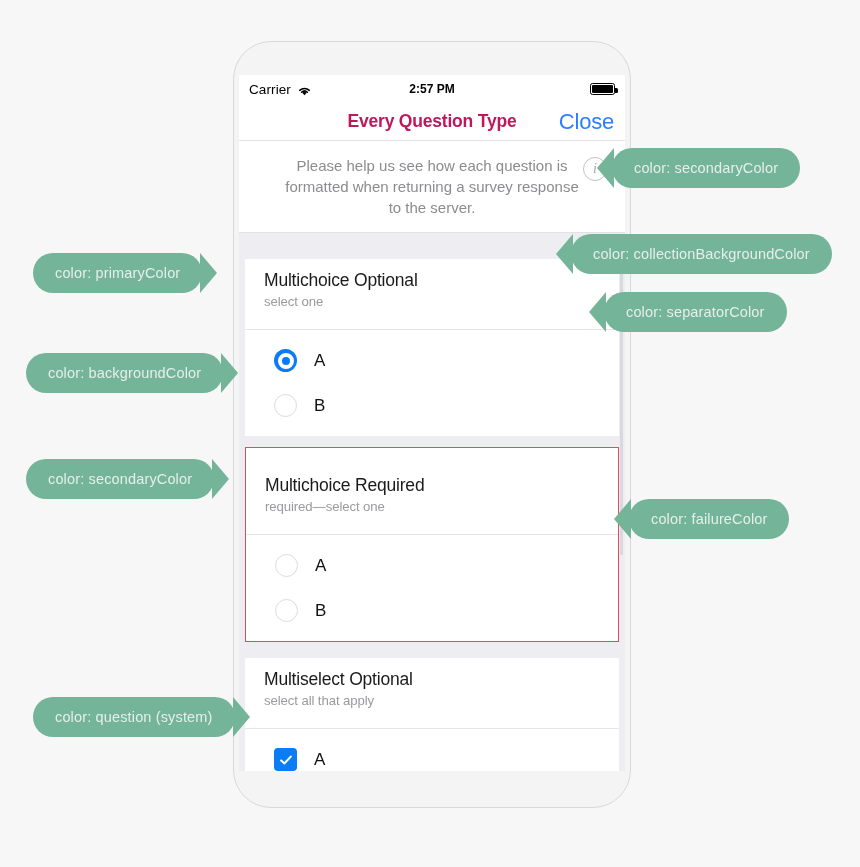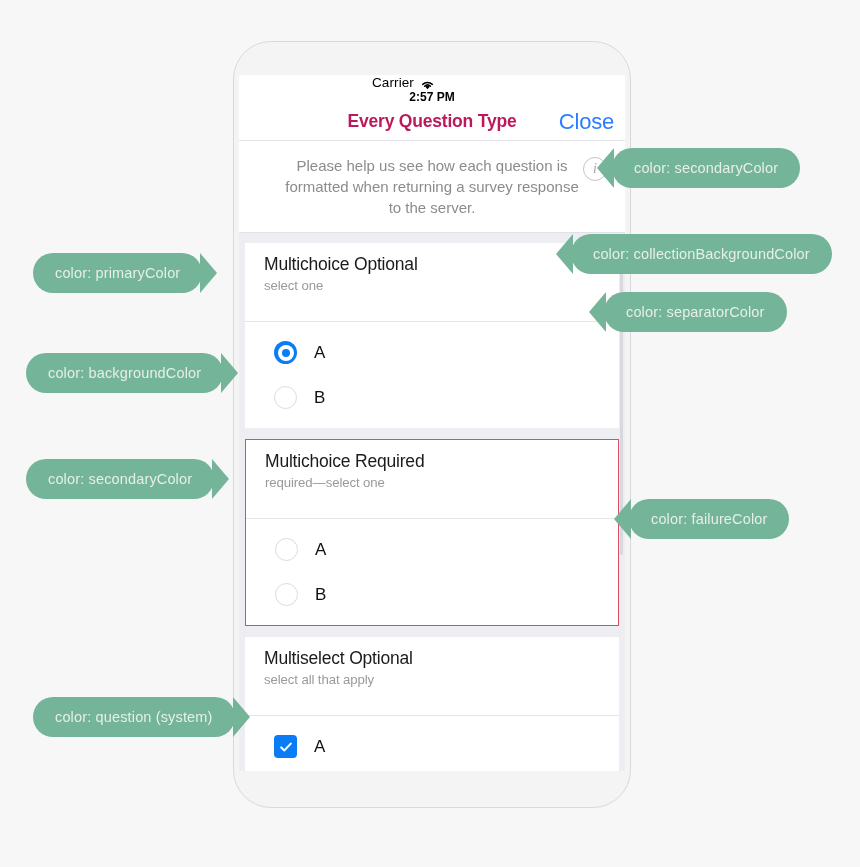--- a/index.html
+++ b/index.html
@@ -29,21 +29,20 @@
   }
 
   
   .status-bar {
     position: relative;
     height: 28px;
     background: #ffffff;
     display: flex;
     align-items: center;
     padding: 0 10px;
-    flex-direction: column;
   }
   .sb-left { display:flex; align-items:center; gap:6px; width: 120px; }
   .sb-carrier { font-size: 13.5px; color:#000; letter-spacing: .1px; }
   .wifi-icon { display:inline-block; width: 15px; height: 12px; position: relative; }
   .sb-center { flex:1; text-align:center; font-size: 12px; font-weight: bold; color:#000; }
   .sb-right { width:120px; display:flex; justify-content:flex-end; align-items:center; }
   .battery {
     width: 25px; height: 12px;
     border: 1.2px solid #000; border-radius: 2.5px;
     position: relative; background:#fff;
@@ -92,21 +91,21 @@
   .collection {
     background: #ededf2;
     padding: 10px 6px 0 6px;
     height: 630px;
   }
   .q-card {
     background: #ffffff;
     margin-bottom: 11px;
   }
   .q-card.failure { border: 1.4px solid #dc4c62; }
-  .q-head { padding: 11px 19px 28px 19px; border-bottom: 1px solid #e6e6ea; }
+  .q-head { padding: 11px 19px 20px 19px; border-bottom: 1px solid #e6e6ea; margin-top: 16px; }
   .q-card.failure .q-head { border-bottom: 1px solid #e6e6ea; }
   .q-title { font-size: 17.5px; color:#1b1b1b; letter-spacing:-.2px; line-height: 21px; }
   .q-sub { font-size: 13.2px; color:#9a9a9e; margin-top: 3px; letter-spacing:-.1px; }
   .q-body { padding: 8px 0 8px 0; }
   .choice { display:flex; align-items:center; height: 45px; padding-left: 29px; gap: 17px; }
   .choice-label { font-size: 17px; color:#111; }
 
   .radio {
     width: 23px; height: 23px; border-radius:50%;
     border: 1.3px solid #dcdcdf; background:#fff;

